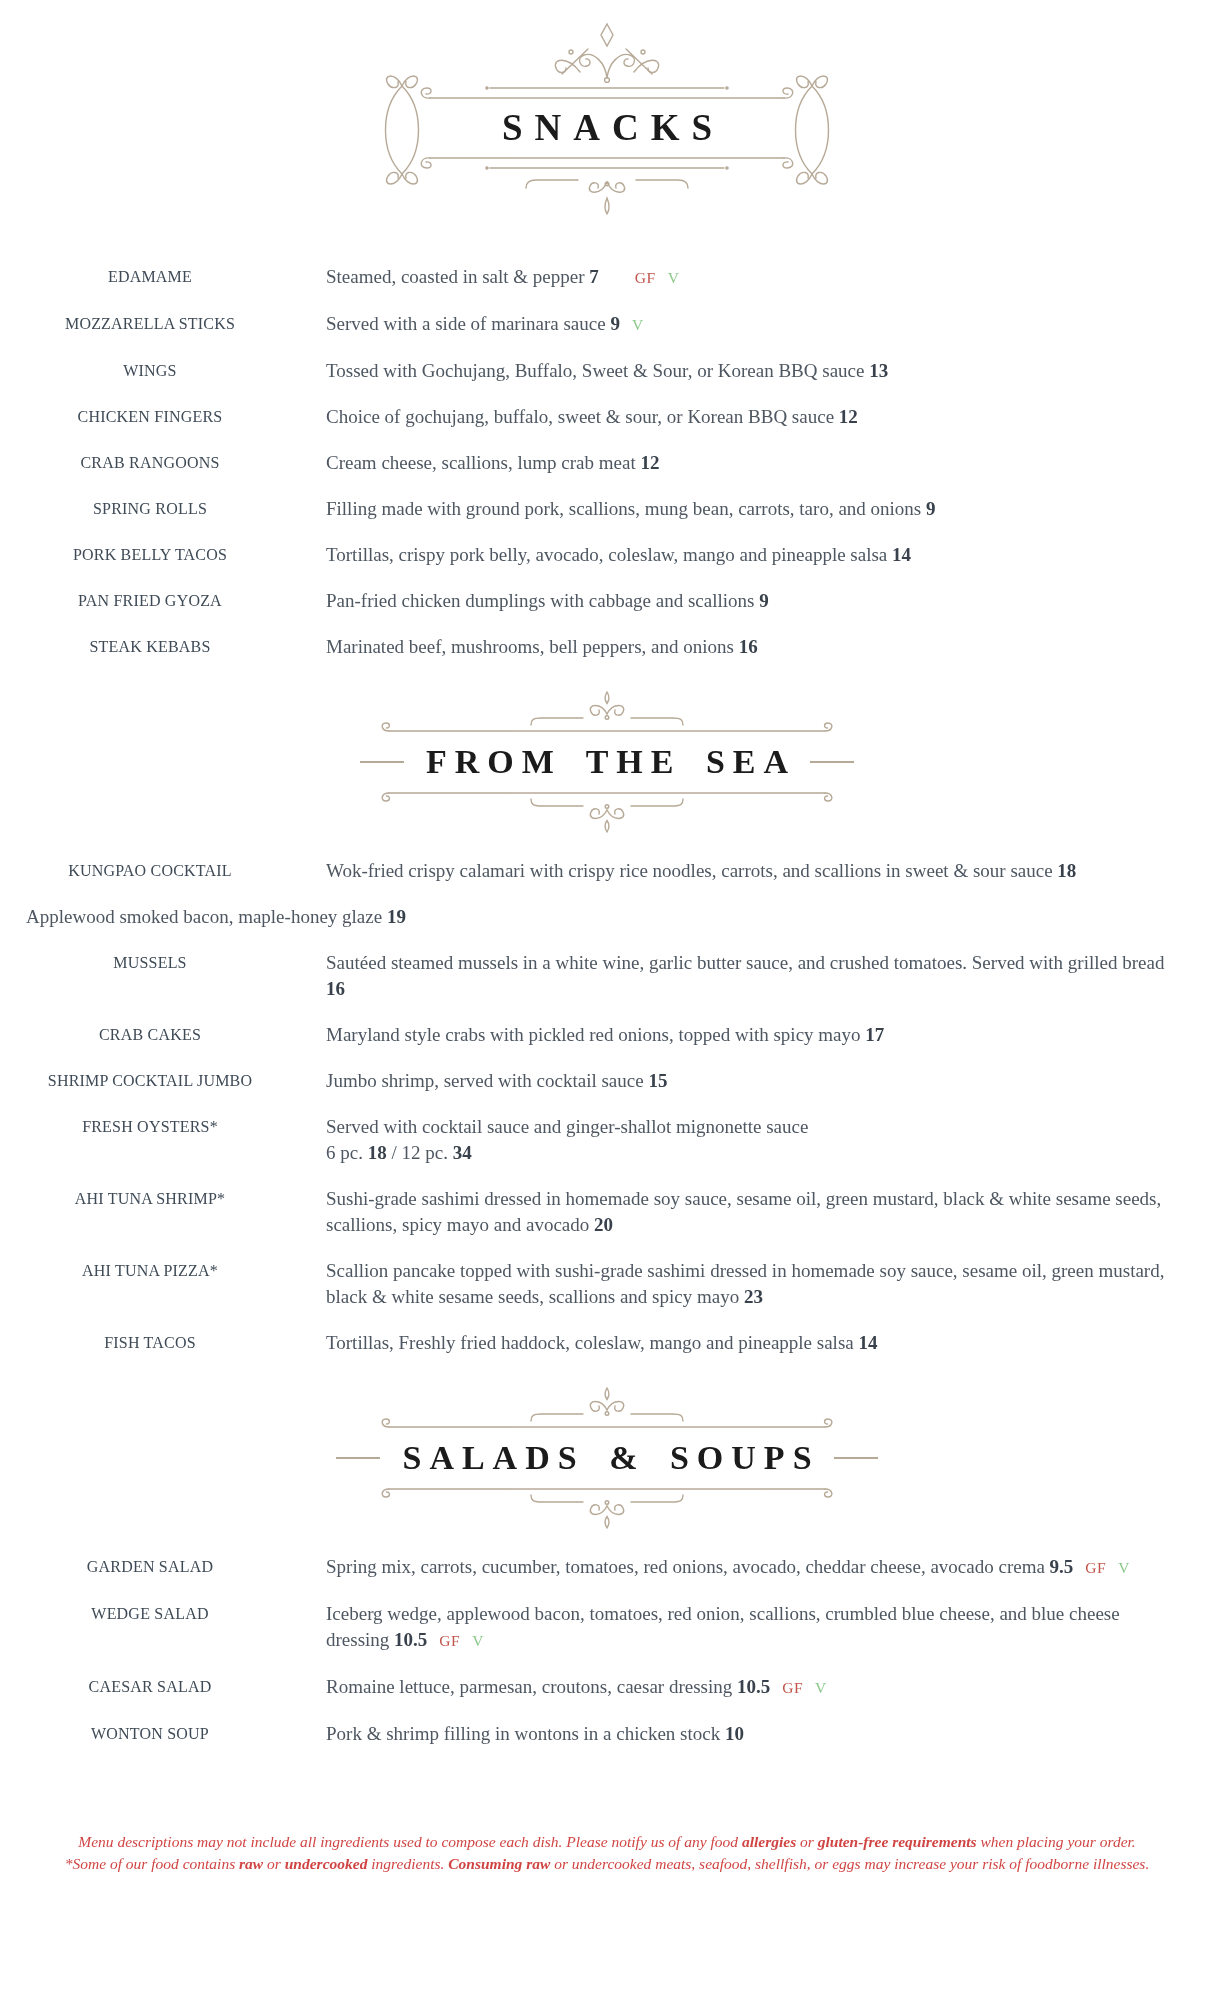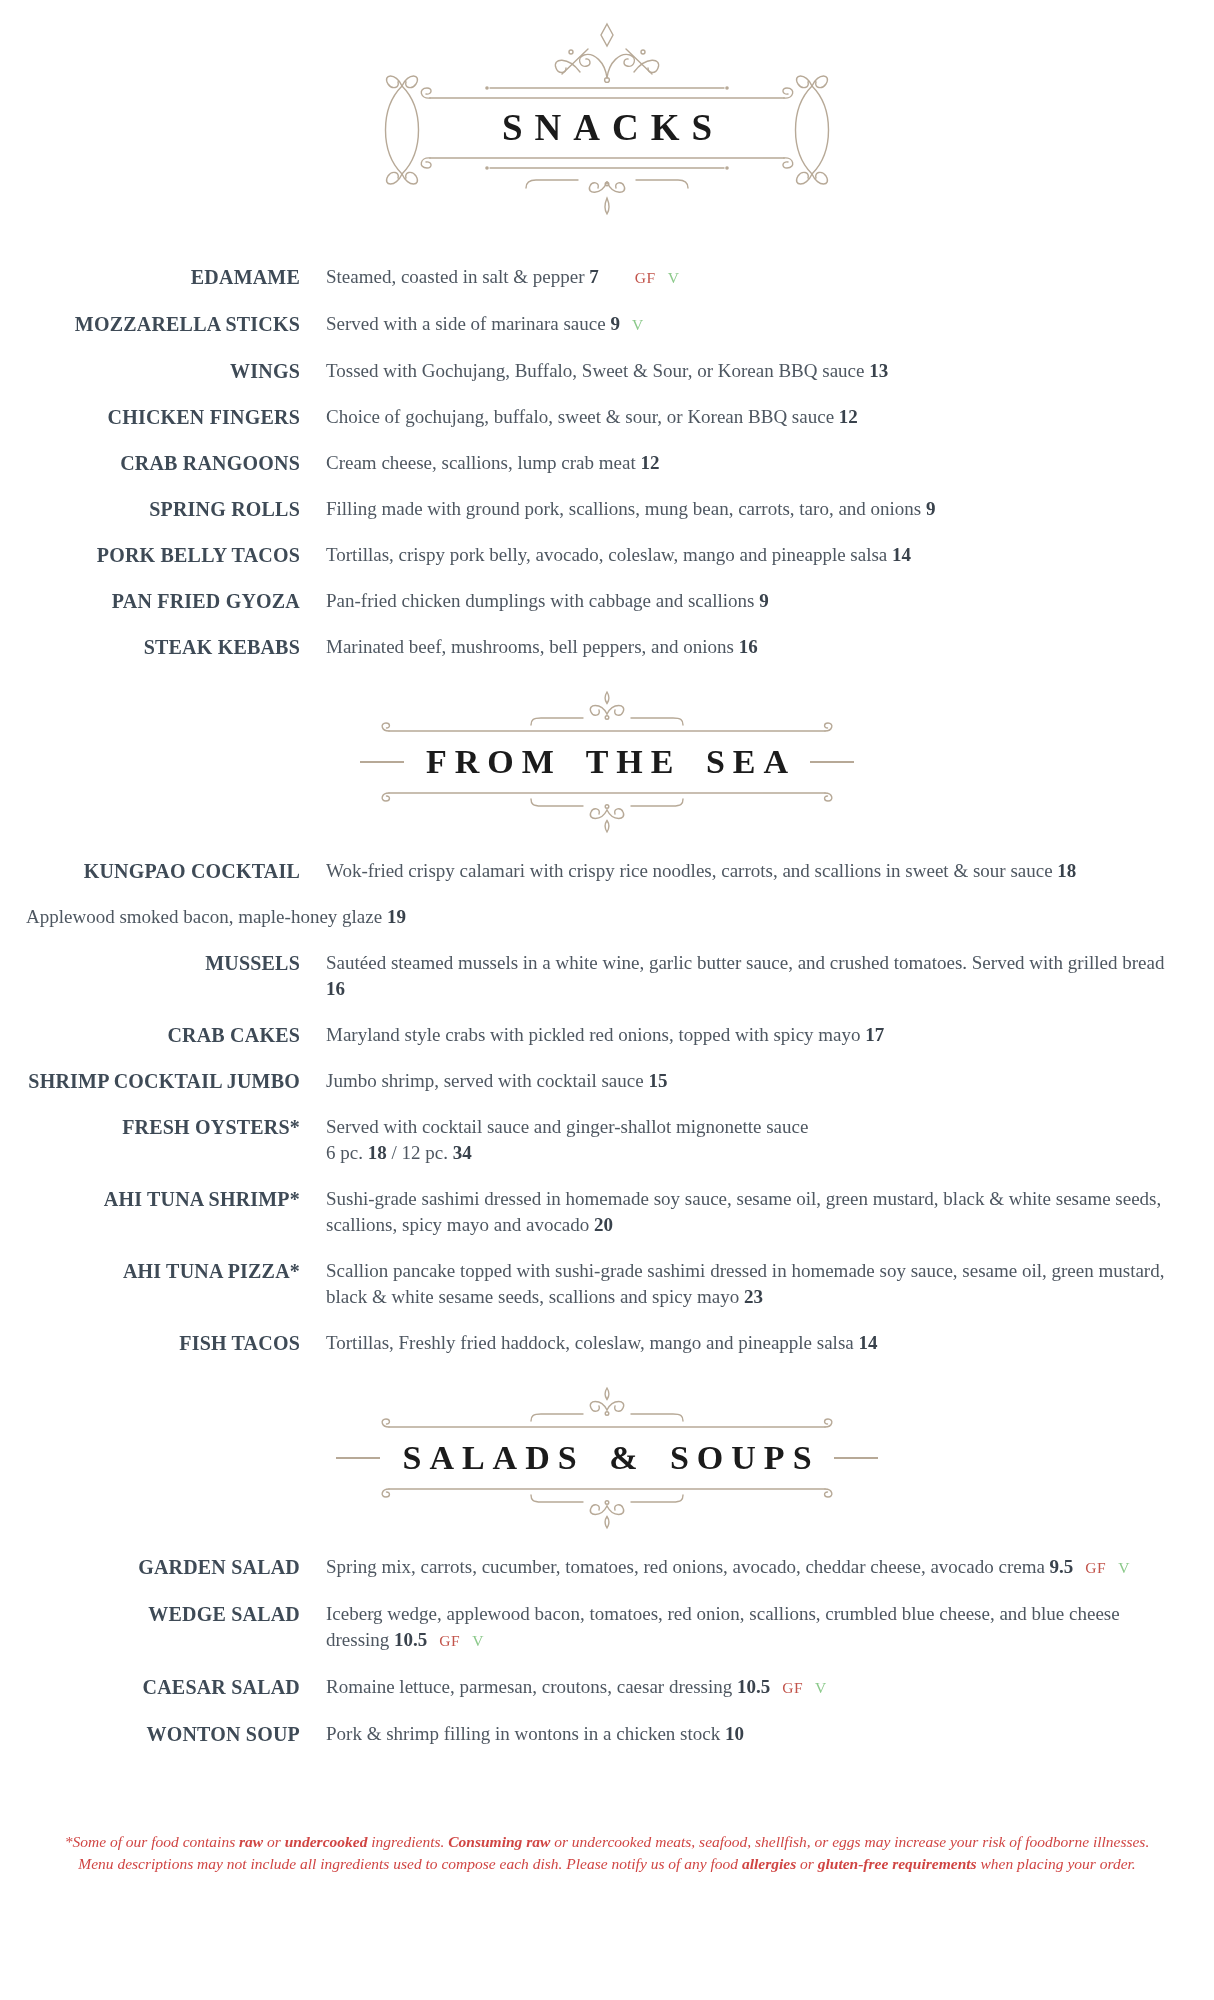--- a/index.html
+++ b/index.html
@@ -37,22 +37,22 @@
   .trow h2{
     margin:0;font-size:34px;font-weight:bold;color:var(--title);
     letter-spacing:8px;word-spacing:8px;text-indent:8px;white-space:nowrap;
   }
   .dash{display:inline-block;width:44px;height:2px;background:var(--ornament);margin:0 14px;flex:none;}
 
   
   .items{width:1214px;padding:0 28px 0 0;box-sizing:border-box;}
   .item{display:flex;margin-bottom:20px;}
   .item-name{
-    flex:0 0 300px;text-align:right;font-weight:bold;color:var(--item_name);
-    font-size:20px;line-height:26px;letter-spacing:.2px;
+    flex:0 0 300px;text-align:center;font-weight:normal;color:var(--item_name);
+    font-size:16px;line-height:26px;letter-spacing:.2px;
   }
   .item-desc{
     flex:1;margin-left:26px;color:var(--description);
     font-size:19px;line-height:26px;
   }
   .item-desc .b{font-weight:bold;color:var(--price);}
   .tag{font-size:15.5px;font-weight:normal;letter-spacing:.5px;margin-left:12px;}
   .tag-gf{color:var(--gf);}
   .tag-v{color:var(--v);font-weight:normal;}
 
@@ -256,17 +256,17 @@
         <div class="item-name">CAESAR SALAD</div>
         <div class="item-desc"><span>Romaine lettuce, parmesan, croutons, caesar dressing </span><span class="b">10.5</span><span class="tag tag-gf">GF</span><span class="tag tag-v">V</span></div>
       </div>
       <div class="item">
         <div class="item-name">WONTON SOUP</div>
         <div class="item-desc"><span>Pork &amp; shrimp filling in wontons in a chicken stock </span><span class="b">10</span></div>
       </div>
     </div>
 
   <footer class="footer">
+      <p><span>Menu descriptions may not include all ingredients used to compose each dish. Please notify us of any food </span><span class="b">allergies</span><span> or </span><span class="b">gluten-free requirements</span><span> when placing your order.</span></p>
       <p><span>*Some of our food contains </span><span class="b">raw</span><span> or </span><span class="b">undercooked</span><span> ingredients. </span><span class="b">Consuming raw</span><span> or undercooked meats, seafood, shellfish, or eggs may increase your risk of foodborne illnesses.</span></p>
-      <p><span>Menu descriptions may not include all ingredients used to compose each dish. Please notify us of any food </span><span class="b">allergies</span><span> or </span><span class="b">gluten-free requirements</span><span> when placing your order.</span></p>
     </footer>
 
 </div>
 
 </body></html>

